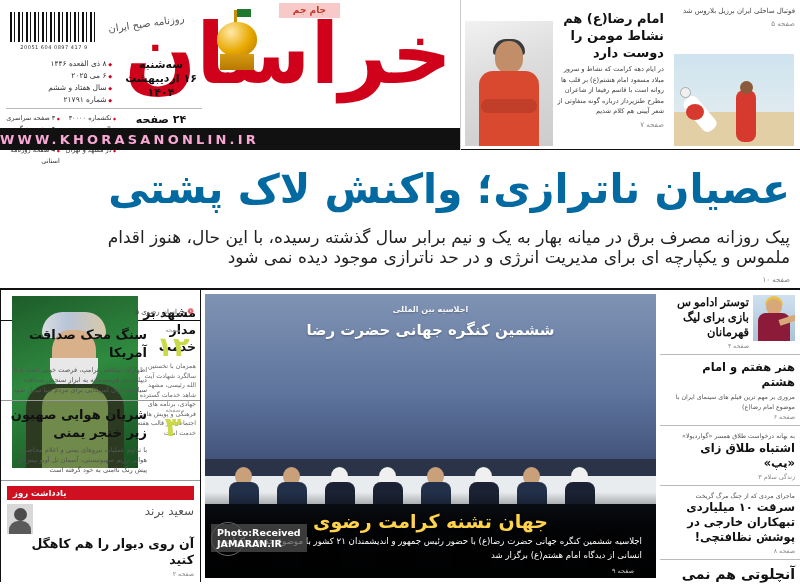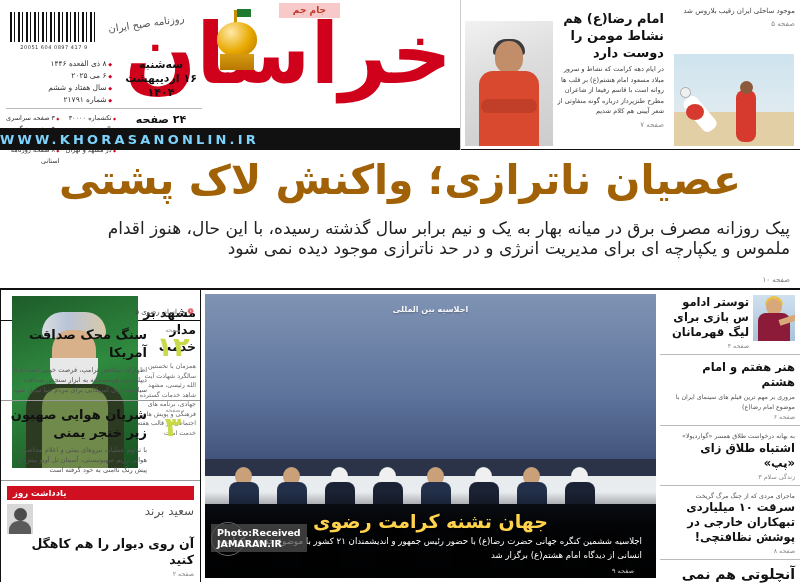--- a/index.html
+++ b/index.html
@@ -41,21 +41,21 @@
   .date-left { flex:1; font-size:7.5px; color:#333; line-height:11px; text-align:right; padding-right:4px;}
   .date-left div::before { content:"◆ "; color:#d0021b; font-size:5px; }
 
   .hr-thin { position:absolute; top:108px; left:6px; width:196px; height:1px; background:#bbb; }
   .info-block { position:absolute; top:113px; left:0; width:200px; display:flex; flex-direction:row; gap:6px;}
   .pages-count { width:78px; text-align:center; font-size:11px; font-weight:bold; color:#111; }
   .info-cols { flex:1; display:flex; gap:4px; }
   .info-col { font-size:6.5px; color:#333; line-height:10px; text-align:right; }
   .info-col div::before { content:"◆ "; color:#d0021b; font-size:4px; }
 
-  .weburl { position:absolute; bottom:0; right:0; width:460px; height:22px; background:#111; color:#7dd3fc;
+  .weburl { position:absolute; bottom:0; right:0; width:460px; height:22px; background:#111; color:#f9a8d4;
      font-size:13px; letter-spacing:3.2px; font-weight:bold; display:flex; align-items:center;
      padding-right:6px; direction:ltr; }
 
   
   .top-teasers { flex:1; display:flex; flex-direction:row-reverse; height:150px; }
   .teaser { position:relative; height:150px; padding:6px;text-decoration:underline; }
   .teaser-a { width:210px; border-left:1px solid #ccc; }
   .teaser-b { width:130px; }
   .teaser-a .photo { position:absolute; left:4px; bottom:4px; width:88px; height:125px;
      background: linear-gradient(160deg,#f2f2f2 0%,#ddd 40%,#ccc 100%); overflow:hidden; }
@@ -75,22 +75,22 @@
   .beach { position:absolute; bottom:0; left:0; width:120px; height:34px; background:#e3cfa5; }
   .pl1 { position:absolute; bottom:12px; left:18px; width:16px; height:40px; background:#fff; transform:rotate(-40deg); border-radius:6px; }
   .pl1b { position:absolute; bottom:26px; left:12px; width:18px; height:16px; background:#d63a2f; border-radius:50%; }
   .pl2 { position:absolute; bottom:4px; left:62px; width:20px; height:52px; background:#d63a2f; border-radius:8px; }
   .pl2h { position:absolute; bottom:52px; left:66px; width:13px; height:13px; background:#8a5a3a; border-radius:50%; }
   .ball-s { position:absolute; bottom:48px; left:6px; width:11px; height:11px; background:#f0f0f0; border:1px solid #aaa; border-radius:50%; }
   .teaser-b .txt2 { position:absolute; right:5px; top:6px; width:122px; text-align:right; }
 
   
   .lead { position:relative; height:140px; border-bottom:2px solid #111; padding:4px 10px 0 10px; }
-  .lead h1 { font-size:41px; font-weight:bold; color:#a16207; text-align:center; line-height:52px;
-     letter-spacing:-1px; margin-top:0; }
+  .lead h1 { font-size:41px; font-weight:bold; color:#0369a1; text-align:right; line-height:52px;
+     letter-spacing:-1px; margin-top:9px; }
   .lead .deck { font-size:17px; color:#222; line-height:20px; text-align:right; margin-top:12px; padding-left:40px;}
   .lead .pg { position:absolute; right:10px; bottom:4px; font-size:7px; color:#777; }
 
   
   .body-row { display:flex; flex-direction:row-reverse; height:292px; }
 
   
   .rcol { width:200px; border-left:1px solid #111; display:flex; flex-direction:column; }
   .rbox { border-bottom:1px solid #999; padding:5px 6px; position:relative; }
 
@@ -156,21 +156,21 @@
   .wm-logo { position:absolute; left:6px; bottom:22px; width:34px; height:34px; border:1px solid #bbb;
      border-radius:50%; opacity:.55; }
 
   
   .lcol { width:140px; display:flex; flex-direction:column; }
   .lbox { border-bottom:1px solid #bbb; padding:5px 5px; position:relative; }
   .l-h { font-size:11.5px; font-weight:bold; color:#111; line-height:15px; text-align:right; }
   .l-k { font-size:6.3px; color:#555; line-height:9.5px; text-align:right; }
   .l-b { font-size:6.3px; color:#555; line-height:9.5px; text-align:right; margin-top:2px; }
   .l-pg { font-size:6.3px; color:#888; text-align:right; margin-top:2px; }
-  .lbox.with-thumb { display:flex; flex-direction:row-reverse; gap:4px; }
+  .lbox.with-thumb { display:flex; flex-direction:row-reverse; gap:4px;font-family:Liberation Serif, serif; }
   .thumb { width:42px; height:46px; background:linear-gradient(#cfe0ef,#a9c3d8); position:relative; overflow:hidden; flex:none; }
   .thumb .hd3 { position:absolute; top:4px; left:13px; width:16px; height:16px; background:#d8a878; border-radius:50%; }
   .thumb .hair3 { position:absolute; top:1px; left:12px; width:18px; height:9px; background:#e8c24a; border-radius:9px 9px 0 0; }
   .thumb .bd3 { position:absolute; bottom:0; left:5px; width:32px; height:28px; background:#8c1b3a; border-radius:8px 8px 0 0; }
   .thumb .arm3 { position:absolute; top:22px; left:26px; width:18px; height:6px; background:#d8a878; transform:rotate(-18deg); }
 </style>
 </head>
 <body>
 
 <div class="page">
@@ -213,21 +213,21 @@
         <div class="pages-count">۲۴ صفحه</div>
         <div class="info-cols">
           <div class="info-col">
             <div>تکشماره ۳۰۰۰۰ ریال</div>
             <div>چاپ همزمان</div>
             <div>در مشهد و تهران</div>
           </div>
           <div class="info-col">
             <div>۳ صفحه سراسری</div>
             <div>۴ صفحه زندگی سلام</div>
-            <div>۸ صفحه روزنامه استانی</div>
+            <div>4 صفحه روزنامه استانی</div>
           </div>
         </div>
       </div>
 
       <div class="weburl">WWW.KHORASANONLIN.IR</div>
     </div>
 
     <div class="top-teasers">
 
       <div class="teaser teaser-a">
@@ -241,21 +241,21 @@
         </div>
         <div class="txt">
           <div class="tsr-title">امام رضا(ع) هم نشاط مومن را دوست دارد</div>
           <div class="tsr-body">در ایام دهه کرامت که نشاط و سرور میلاد مسعود امام هشتم(ع) بر قلب ها روانه است با قاسم رفیعا از شاعران مطرح طنزپرداز درباره گونه منفاوتی از شعر آیینی هم کلام شدیم</div>
           <div class="pagebadge">صفحه ۷</div>
         </div>
       </div>
 
       <div class="teaser teaser-b">
         <div class="txt2">
-          <div class="tsr-kicker">موجود ساحلی ایران رقیب بلاروس شد</div>
+          <div class="tsr-kicker">فوتبال ساحلی ایران برزیل بلاروس شد</div>
           <div class="pagebadge">صفحه ۵</div>
         </div>
         <div class="photo2">
           <div class="beach"></div>
           <div class="pl1"></div>
             <div class="pl1b"></div>
           <div class="pl2"></div>
             <div class="pl2h"></div>
           <div class="ball-s"></div>
         </div>
@@ -335,20 +335,21 @@
         <div class="l-pg">صفحه ۲</div>
       </div>
 
     </div>
 
     <div class="ccol">
       <div class="bigphoto">
         <div class="stage"></div>
         <div class="banner-txt">
           <span class="banner-sm">اجلاسیه بین المللی</span>
+          <span>ششمین کنگره جهانی حضرت رضا</span>
         </div>
         <div class="desk"></div>
         <div class="dfront"></div>
 
         <div class="seat" style="left:22px">
             <div class="hd"></div>
             <div class="bd"></div>
           </div>
         <div class="seat" style="left:70px">
             <div class="hd"></div>

